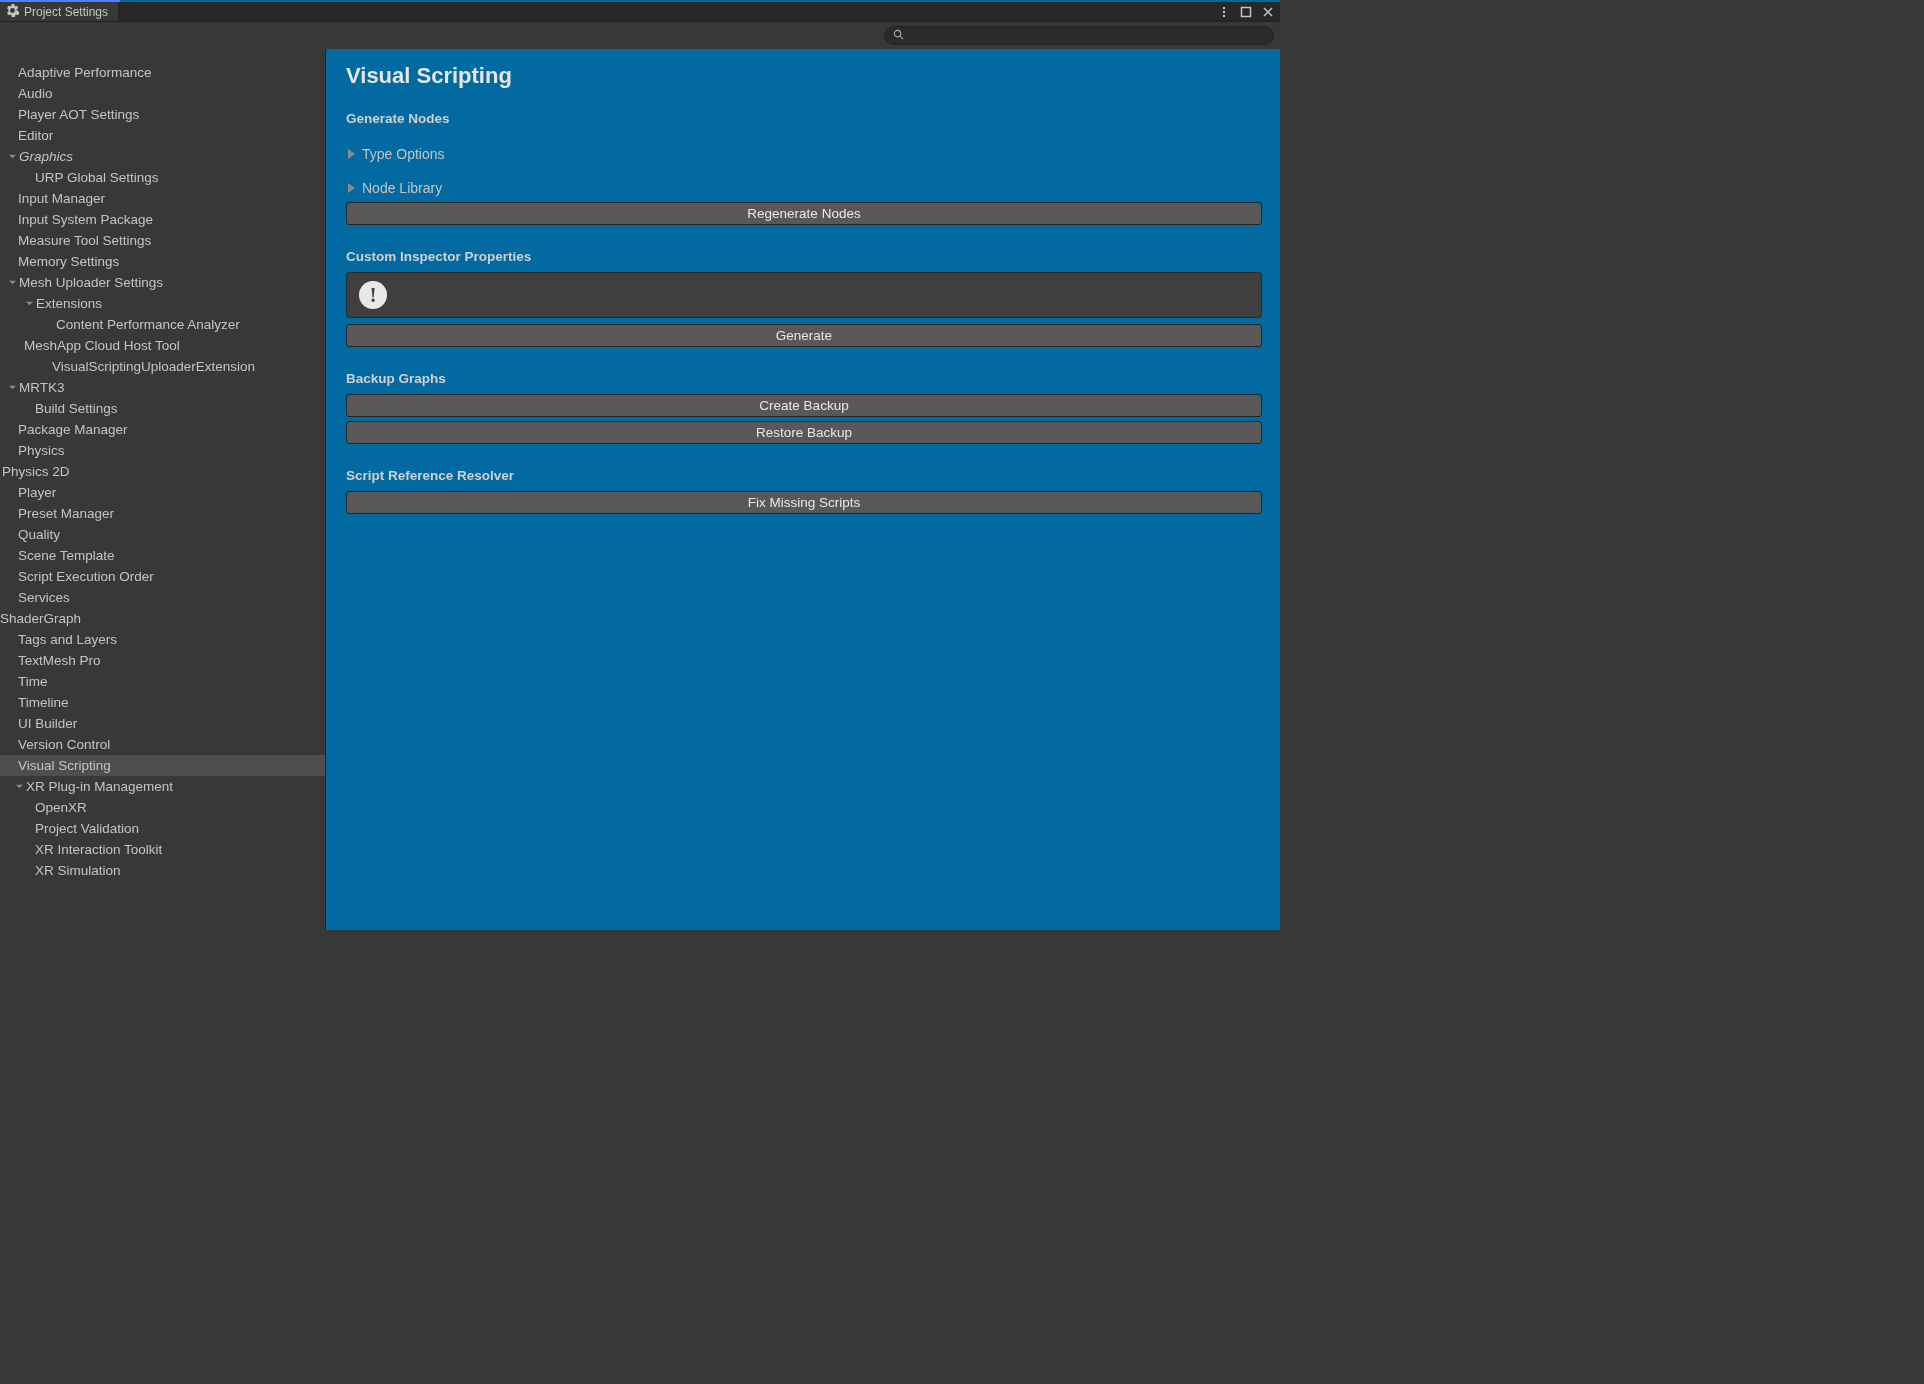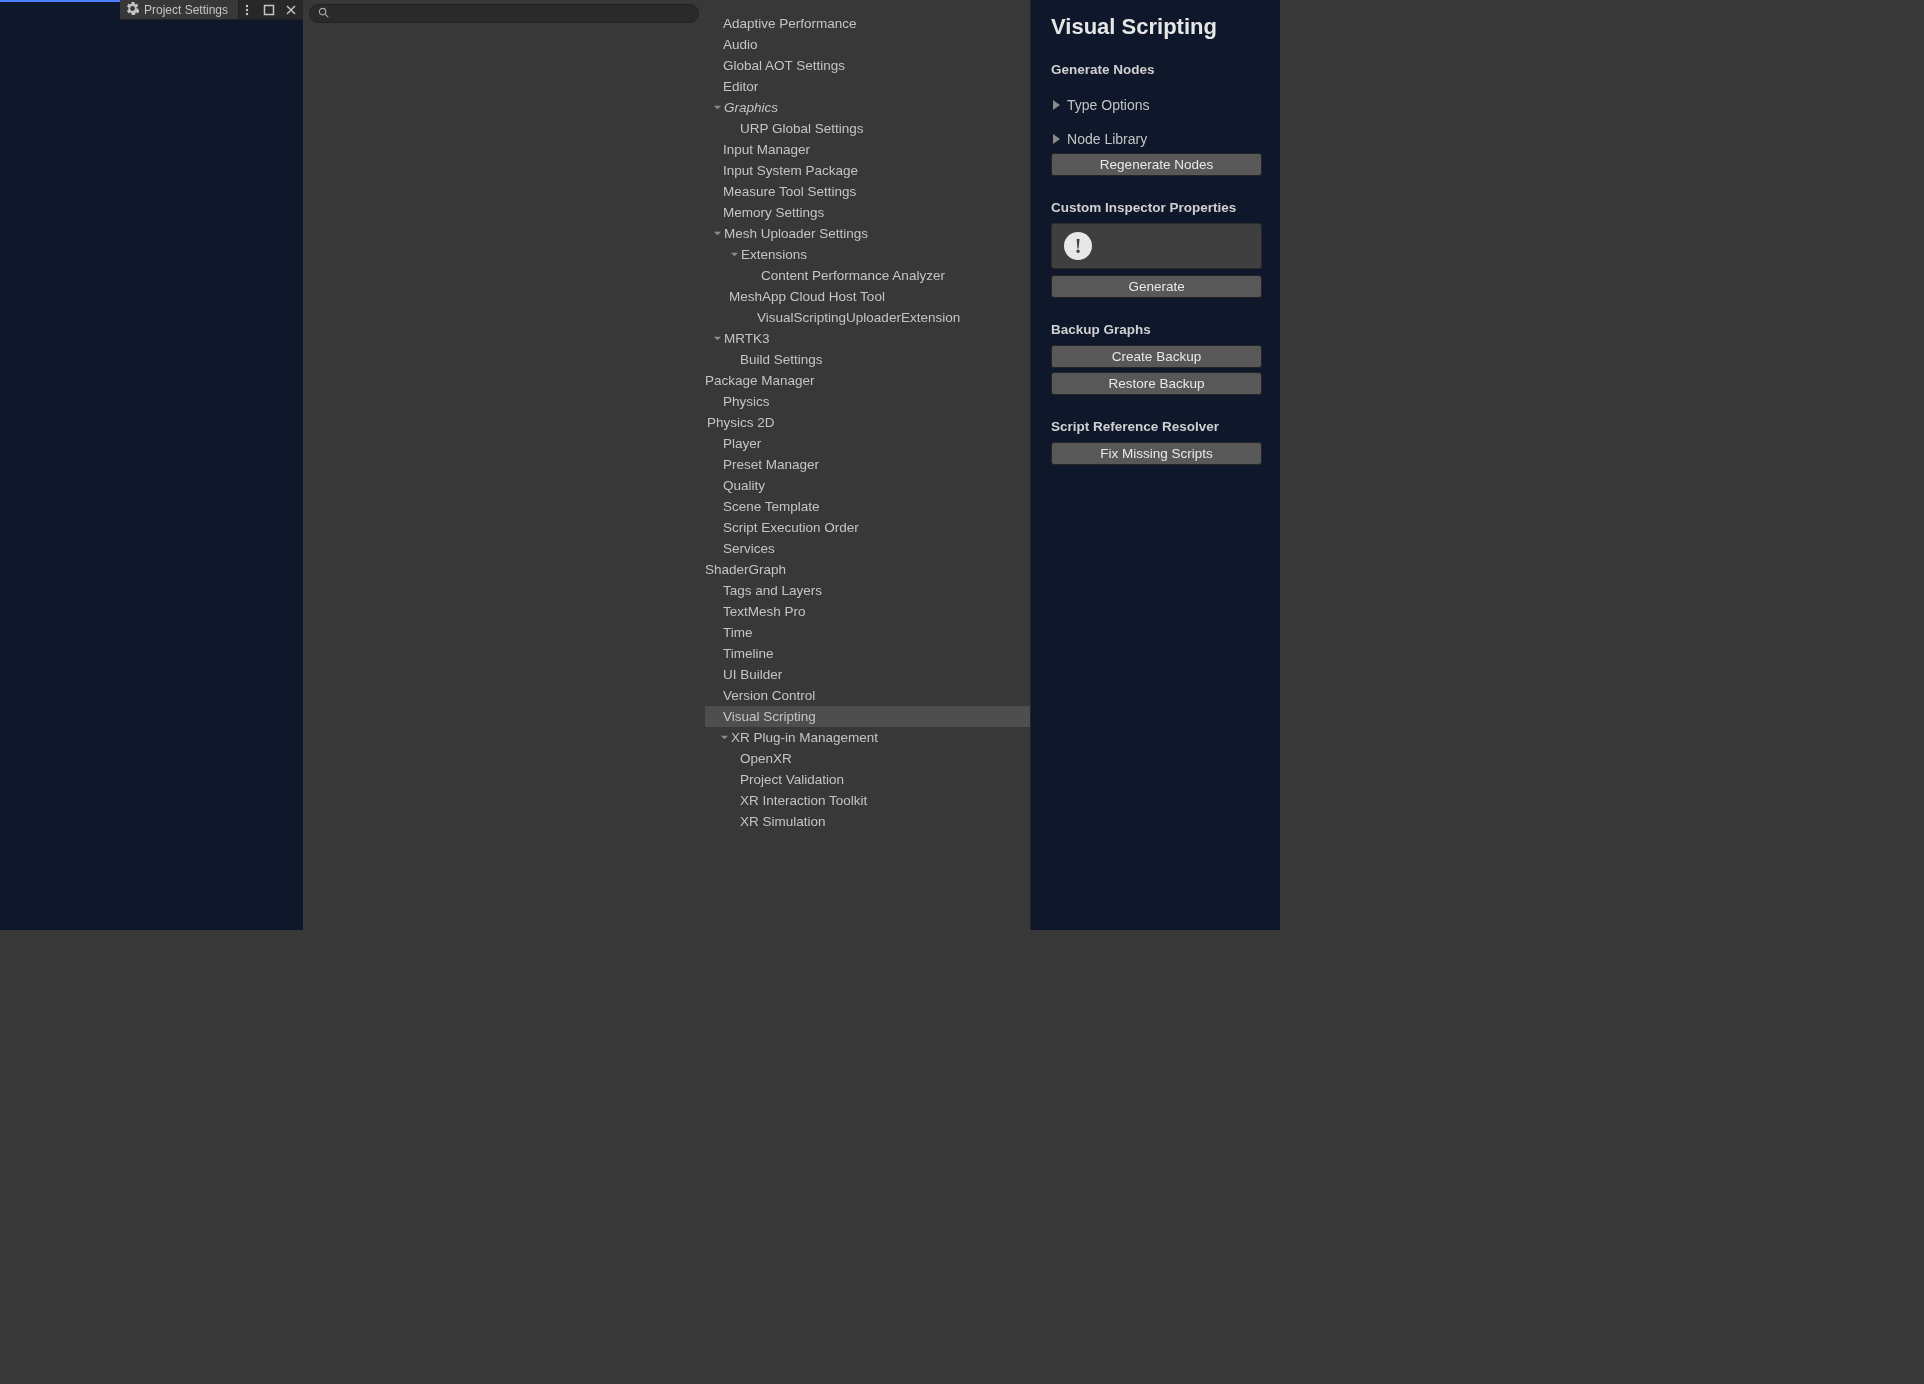--- a/index.html
+++ b/index.html
@@ -8,23 +8,23 @@
     height: 930px;
     background: #383838;
     font-family: -apple-system, BlinkMacSystemFont, "Segoe UI", Arial, sans-serif;
     color: #c4c4c4;
     font-size: 13px;
     overflow: hidden;
   }
   .window {
     width: 100%;
     height: 100%;
-    background: #0f172a;
+    background: #0369a1;
     display: flex;
-    flex-direction: row;
+    flex-direction: column;
   }
   .top-accent {
     height: 2px;
     background: #4c7eff;
     width: 120px;
   }
   .titlebar {
     height: 20px;
     background: #282828;
     display: flex;
@@ -227,21 +227,21 @@
 
   <div class="body">
     <div class="sidebar" id="sidebar">
         <div class="tree-item" style="padding-left: 18px;">
           <span>Adaptive Performance</span>
         </div>
         <div class="tree-item" style="padding-left: 18px;">
           <span>Audio</span>
         </div>
         <div class="tree-item" style="padding-left: 18px;">
-          <span>Global AOT Settings</span>
+          <span>Player AOT Settings</span>
         </div>
         <div class="tree-item" style="padding-left: 18px;">
           <span>Editor</span>
         </div>
         <div class="tree-item" style="padding-left: 6px; font-style: italic;">
           <span class="caret">
             <svg width="9" height="9" viewBox="0 0 10 10">
               <path d="M1 3 L5 7 L9 3 Z" fill="#8a8a8a"></path>
             </svg>
           </span>
@@ -291,21 +291,21 @@
           <span class="caret">
             <svg width="9" height="9" viewBox="0 0 10 10">
               <path d="M1 3 L5 7 L9 3 Z" fill="#8a8a8a"></path>
             </svg>
           </span>
           <span>MRTK3</span>
         </div>
         <div class="tree-item" style="padding-left: 35px;">
           <span>Build Settings</span>
         </div>
-        <div class="tree-item" style="">
+        <div class="tree-item" style="padding-left: 18px;">
           <span>Package Manager</span>
         </div>
         <div class="tree-item" style="padding-left: 18px;">
           <span>Physics</span>
         </div>
         <div class="tree-item" style="padding-left: 2px; text-align: right;">
           <span>Physics 2D</span>
         </div>
         <div class="tree-item" style="padding-left: 18px;">
           <span>Player</span>

